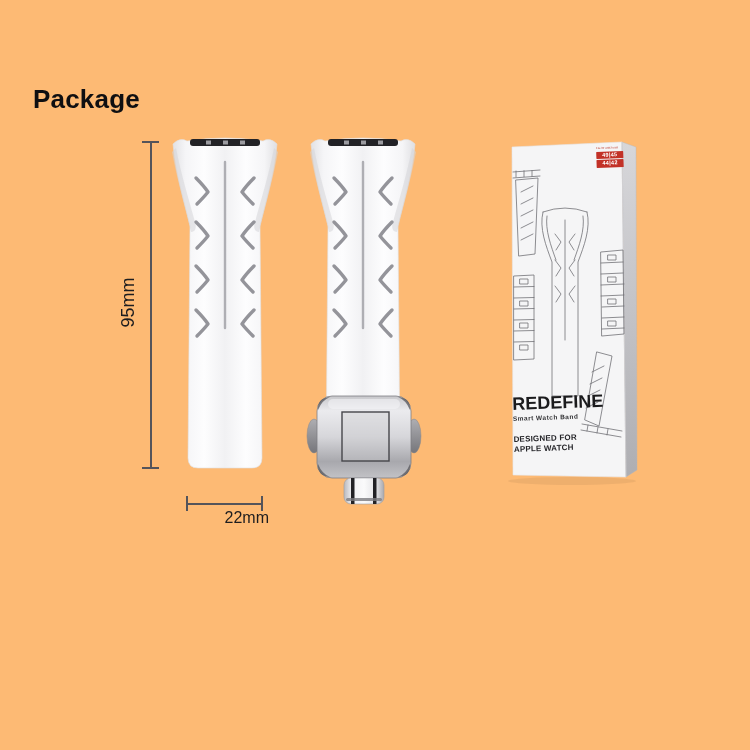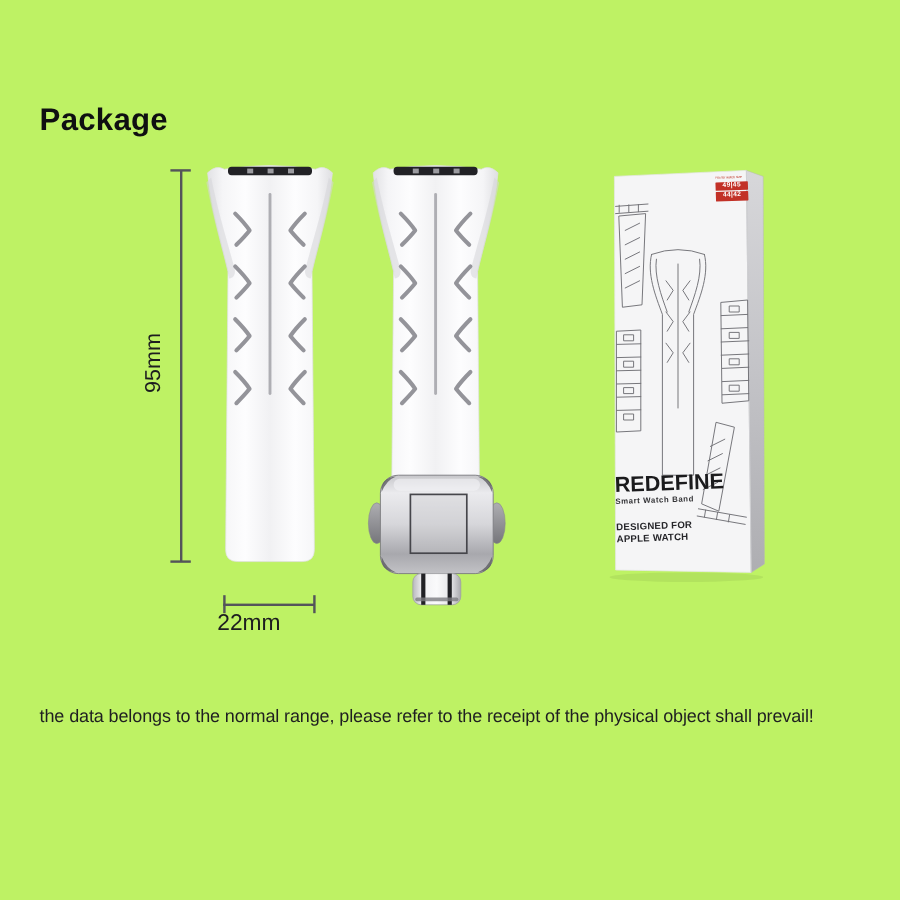--- a/index.html
+++ b/index.html
@@ -1,39 +1,39 @@
 <!DOCTYPE html>
 <html><head>
 <meta charset="utf-8">
 <style>
   html,body{margin:0;padding:0;background:#fff;}
   .stage{
-    position:relative;width:750px;height:750px;background:#bef264;overflow:hidden;
+    position:relative;width:750px;height:750px;background:#fdba74;overflow:hidden;
     font-family:"Liberation Sans", sans-serif;
   }
   
   .page-title{
     position:absolute;left:33px;top:84px;margin:0;
     font-size:26px;font-weight:bold;color:#0f0f11;letter-spacing:.2px;
   }
   
   .vline{position:absolute;left:150px;top:142px;width:1.6px;height:326px;background:#54545a;}
   .vcap{position:absolute;width:17px;height:1.6px;background:#54545a;}
   .vcap.top{left:142px;top:141px;}
   .vcap.bot{left:142px;top:467px;}
   .vlabel{
     position:absolute;left:104px;top:293px;width:48px;text-align:center;
     font-size:18px;color:#1d1d1f;transform:rotate(-90deg);
   }
   .hline{position:absolute;left:186px;top:503px;width:76px;height:1.6px;background:#54545a;}
   .hcap{position:absolute;width:1.6px;height:15px;top:496px;background:#54545a;}
   .hcap.l{left:186px;} .hcap.r{left:261px;}
   .hlabel{
-    position:absolute;left:181px;top:509px;width:88px;text-align:left;
-    font-size:19px;color:#1d1d1f;
+    position:absolute;left:181px;top:509px;width:88px;text-align:right;
+    font-size:16px;color:#1d1d1f;
   }
   
   .svgabs{position:absolute;}
   
   .badge{position:absolute;left:596px;top:147px;width:27px;transform:rotate(-2deg);transform-origin:top left;}
   .badge-cap{font-size:3px;line-height:3.5px;color:#c0392b;white-space:nowrap;overflow:hidden;letter-spacing:-.1px;}
   .badge-row{
     margin-top:1px;height:7.5px;line-height:7.7px;background:#c23127;color:#ffffff;
     font-size:5.5px;font-weight:bold;text-align:center;letter-spacing:.3px;border-radius:.5px;
   }
@@ -223,16 +223,15 @@
   <div class="boxtext">
     <div class="brand">REDEFINE</div>
     <div class="sub">Smart Watch  Band</div>
     <div class="designed">
       <div>DESIGNED FOR</div>
       <div>APPLE WATCH</div>
     </div>
   </div>
 
   <div class="tips">
-    <div>the data belongs to the normal range, please refer to the receipt of the physical object shall prevail!</div>
   </div>
 
 </div>
 
 </body></html>

